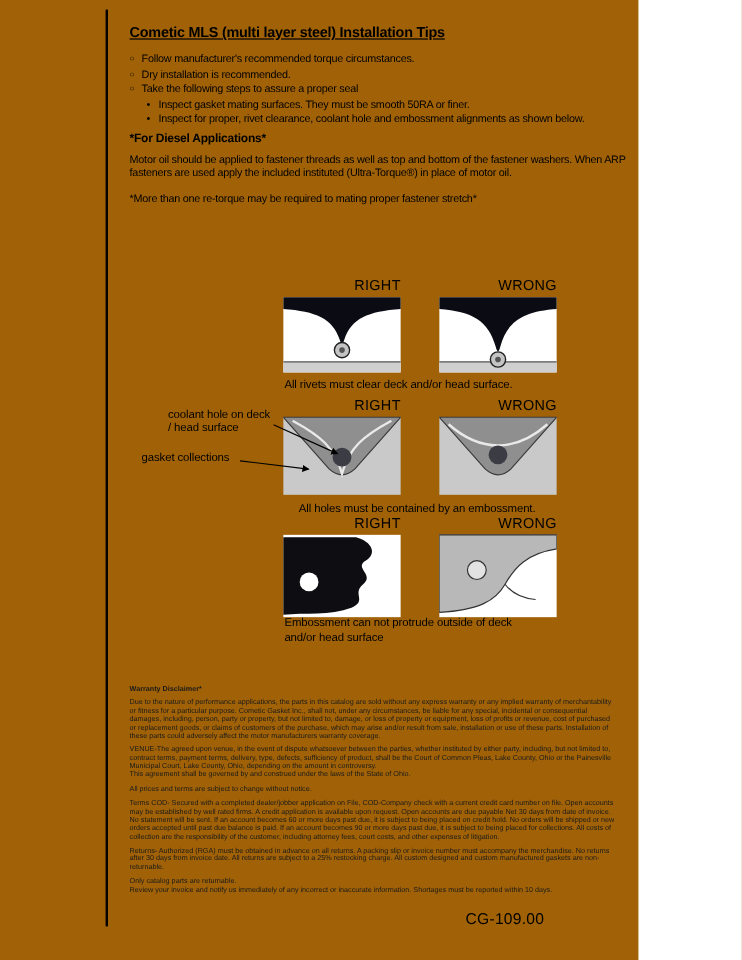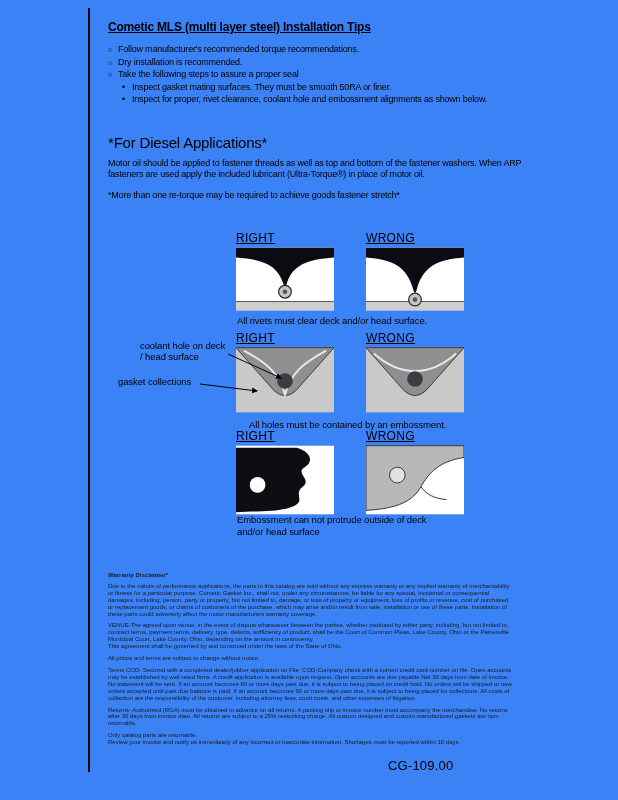--- a/index.html
+++ b/index.html
@@ -2,40 +2,40 @@
 <html><head>
 <meta charset="utf-8">
 <style>
   * { margin:0; padding:0; box-sizing:border-box; }
   html,body { background:#ffffff; }
   body {
     width:618px; height:800px;
     font-family:"Liberation Sans","DejaVu Sans",sans-serif;
     color:#000;
   }
-  .page { position:relative; width:618px; height:800px; background:#3b82f6; overflow:hidden; }
+  .page { position:relative; width:532px; height:800px; background:#a16207; overflow:hidden; }
 
   .left-rule { position:absolute; left:88px; top:8px; width:2px; height:764px; background:#000; }
 
   .content { position:absolute; left:108px; top:20px; width:424px; }
   .title {
     font-size:12px; font-weight:bold; text-decoration:underline;
     letter-spacing:-0.2px; margin-bottom:9px;
   }
   .bullets { font-size:9px; letter-spacing:-0.2px; line-height:12.5px; }
   .b1 { position:relative; padding-left:10px; }
   .b1::before { content:"○"; position:absolute; left:0; top:1px; font-size:7px; }
   .b2 { position:relative; padding-left:24px; white-space:nowrap; }
   .b2::before { content:"•"; position:absolute; left:14px; top:0; font-size:9px; }
 
-  .diesel-h { font-size:15px; font-weight:normal; margin-top:28px; margin-bottom:7px; letter-spacing:-0.2px; }
+  .diesel-h { font-size:10px; font-weight:bold; margin-top:4px; margin-bottom:7px; letter-spacing:-0.2px; }
   .para { font-size:9px; letter-spacing:-0.2px; line-height:11.5px; margin-bottom:9px; }
   .note { font-size:9px; letter-spacing:-0.2px; line-height:11.5px; margin-top:0; }
 
-  .dg-h { position:absolute; width:98px; text-align:left; font-size:12px; letter-spacing:0.3px;text-decoration:underline; }
+  .dg-h { position:absolute; width:98px; text-align:right; font-size:12px; letter-spacing:0.3px; }
   .dg-img { position:absolute; width:98px; }
   .dg-img svg { display:block; width:100%; height:100%; }
   .dg-cap { position:absolute; font-size:9.5px; letter-spacing:-0.1px; }
 
   .h-r1 { left:236px; top:231px; } .h-w1 { left:366px; top:231px; }
   .img-r1r { left:236px; top:247px; height:64px; }
   .img-r1w { left:366px; top:247px; height:64px; }
   .cap1 { left:237px; top:315px; }
 
   .h-r2 { left:236px; top:331px; } .h-w2 { left:366px; top:331px; }
@@ -63,30 +63,30 @@
 <body>
 
 <div class="page">
 
   <div class="left-rule"></div>
 
   <div class="content">
     <div class="title">Cometic MLS (multi layer steel) Installation Tips</div>
 
     <div class="bullets">
-      <div class="b1">Follow manufacturer's recommended torque recommendations.</div>
+      <div class="b1">Follow manufacturer's recommended torque circumstances.</div>
       <div class="b1">Dry installation is recommended.</div>
       <div class="b1">Take the following steps to assure a proper seal</div>
       <div class="b2">Inspect gasket mating surfaces.  They must be smooth 50RA or finer.</div>
       <div class="b2">Inspect for proper, rivet clearance, coolant hole and embossment alignments as shown below.</div>
     </div>
 
     <div class="diesel-h">*For Diesel Applications*</div>
-    <div class="para">Motor oil should be applied to fastener threads as well as top and bottom of the fastener washers. When ARP fasteners are used apply the included lubricant (Ultra-Torque®) in place of motor oil.</div>
-    <div class="note">*More than one re-torque may be required to achieve goods fastener stretch*</div>
+    <div class="para">Motor oil should be applied to fastener threads as well as top and bottom of the fastener washers. When ARP fasteners are used apply the included instituted (Ultra-Torque®) in place of motor oil.</div>
+    <div class="note">*More than one re-torque may be required to mating proper fastener stretch*</div>
   </div>
 
   <div class="dg-h h-r1">RIGHT</div>
   <div class="dg-h h-w1">WRONG</div>
 
   <div class="dg-img img-r1r">
     <svg viewBox="0 0 100 64">
       <rect width="100" height="64" fill="#ffffff"></rect>
       <rect y="55" width="100" height="9" fill="#cfcfcf"></rect>
       <line x1="0" y1="55" x2="100" y2="55" stroke="#555" stroke-width="1"></line>

